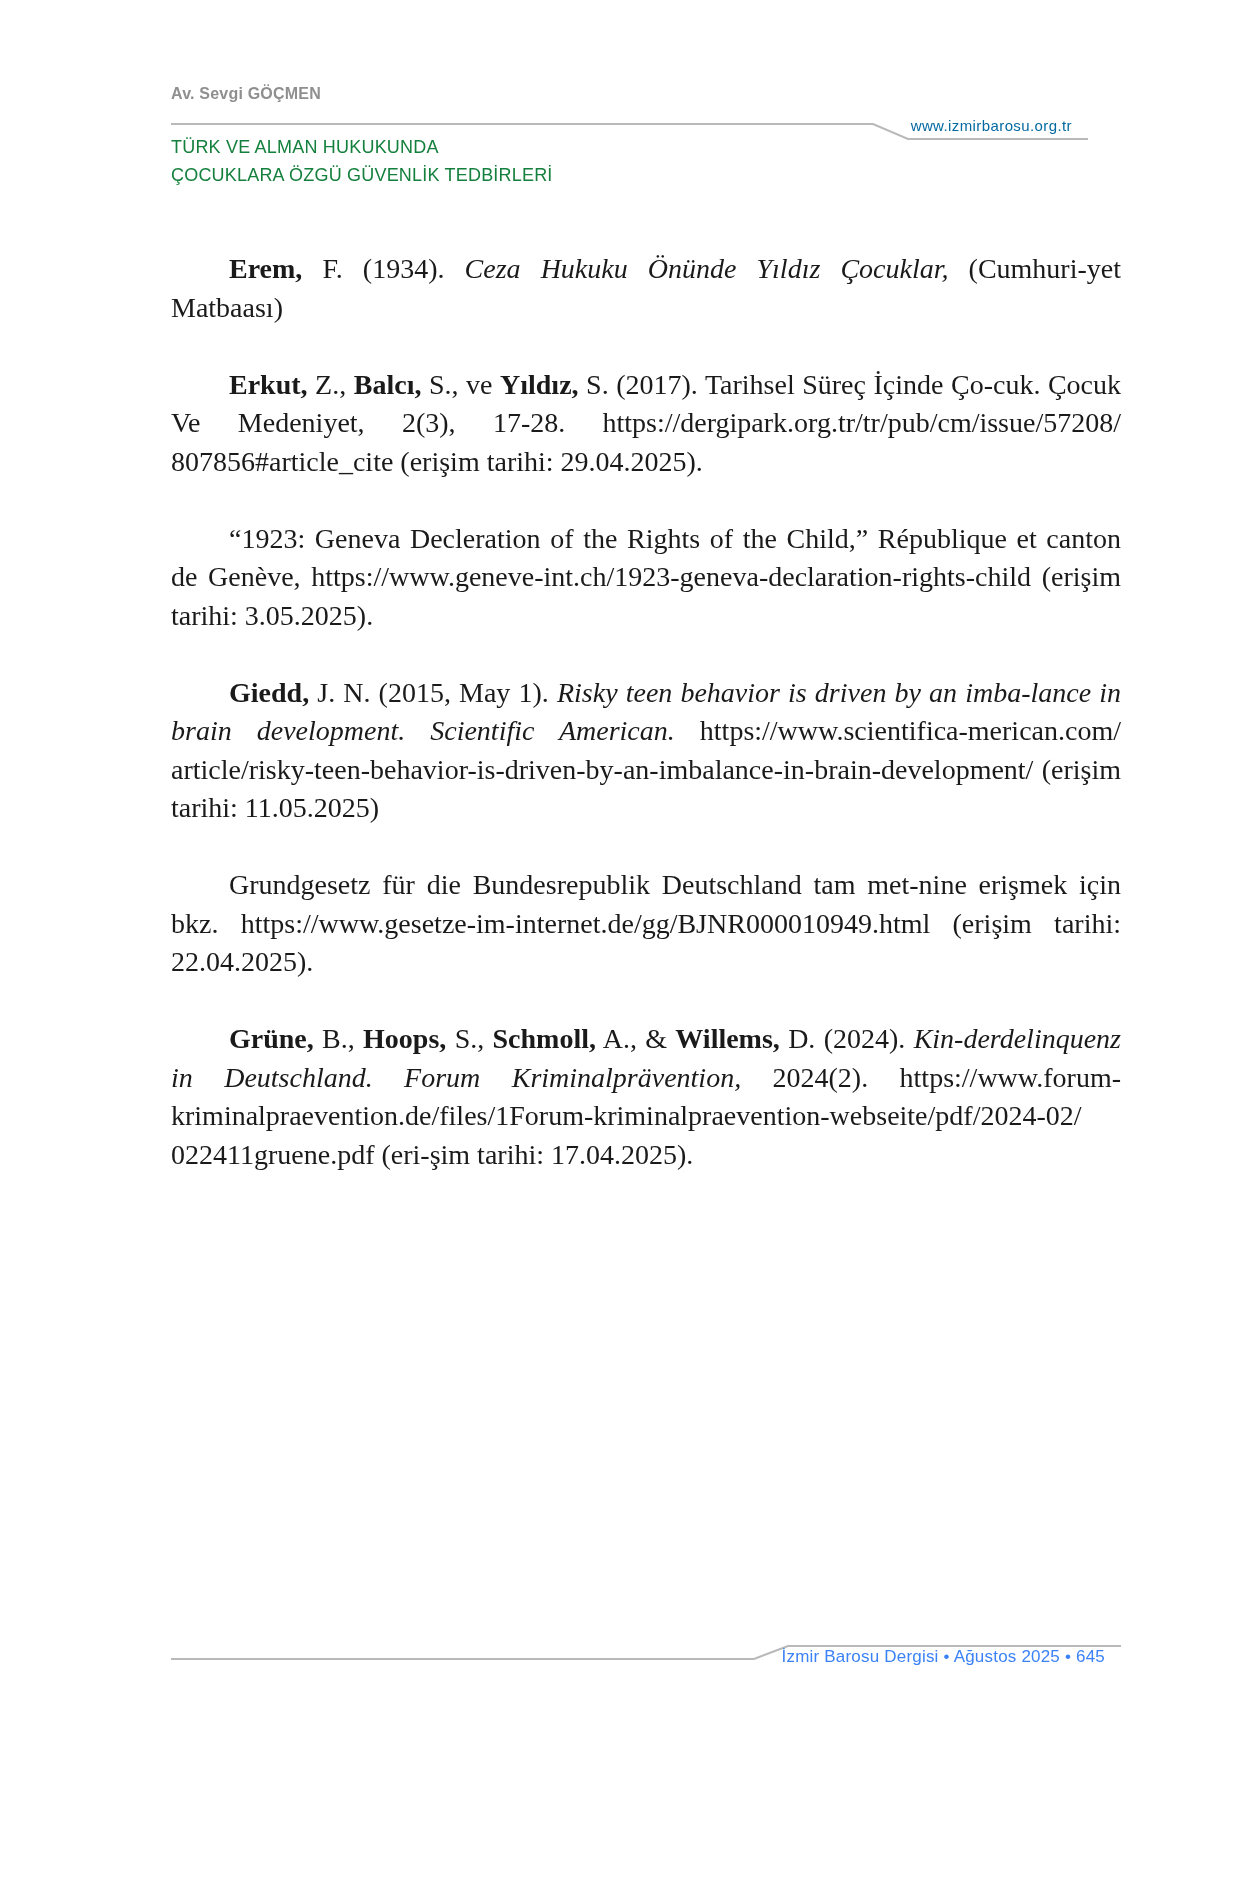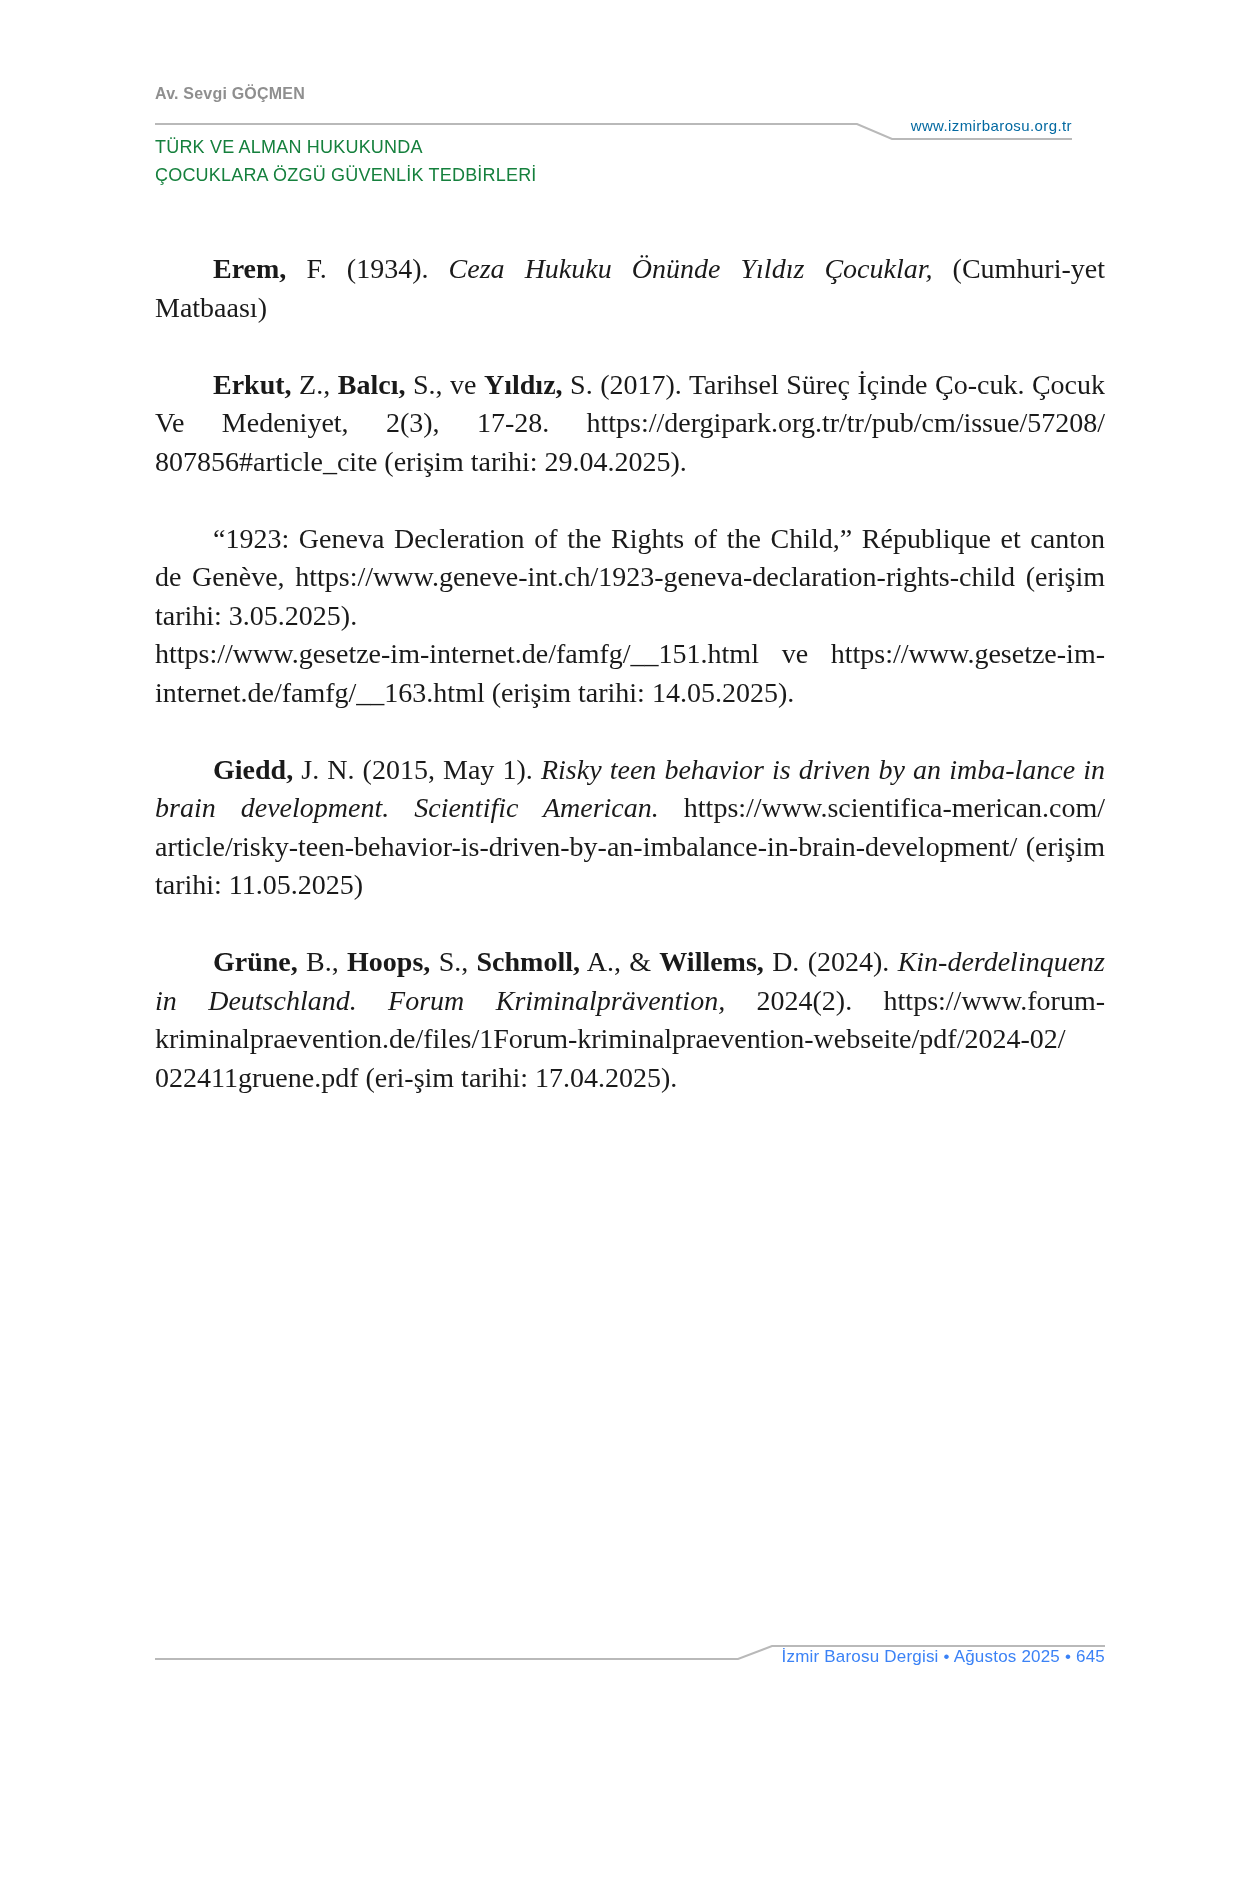--- a/index.html
+++ b/index.html
@@ -1,20 +1,20 @@
 <!DOCTYPE html>
 <html><head>
 <meta charset="utf-8">
 <style>
   html,body{margin:0;padding:0;}
   body{
     width:1260px;height:1890px;background:#ffffff;position:relative;
     font-family:"Liberation Serif",serif;
   }
-  .page{position:absolute;inset:0;overflow:hidden;}
+  .page{position:absolute;inset:0;overflow:hidden;margin-left:16px;}
 
   
   .author{
     position:absolute;left:155px;top:85px;
     font-family:"Liberation Sans",sans-serif;font-weight:bold;
     font-size:16px;color:#8f8f8f;letter-spacing:.2px;
   }
   .hrule{position:absolute;left:155px;top:112px;}
   .url{
     position:absolute;right:188px;top:117px;
@@ -58,22 +58,23 @@
       <polyline points="0,12 702,12 737,27 917,27" fill="none" stroke="#b9b9b9" stroke-width="2"></polyline>
     </svg>
     <div class="url">www.izmirbarosu.org.tr</div>
     <div class="title t1">TÜRK VE ALMAN HUKUKUNDA</div>
     <div class="title t2">ÇOCUKLARA ÖZGÜ GÜVENLİK TEDBİRLERİ</div>
   </header>
 
   <main class="bib">
       <p><span class="b">Erem,</span><span> F. (1934). </span><span class="i">Ceza Hukuku Önünde Yıldız Çocuklar,</span><span> (Cumhuri-yet Matbaası)</span></p>
       <p><span class="b">Erkut,</span><span> Z., </span><span class="b">Balcı,</span><span> S., ve </span><span class="b">Yıldız,</span><span> S. (2017). Tarihsel Süreç İçinde Ço-cuk. Çocuk Ve Medeniyet, 2(3), 17-28. https:/​/​dergipark.org.tr/​tr/​pub/​cm/​issue/​57208/​807856#article_cite (erişim tarihi: 29.04.2025).</span></p>
-      <p><span>“1923: Geneva Decleration of the Rights of the Child,” République et canton de Genève, https:/​/​www.geneve-int.ch/​1923-geneva-declaration-rights-child (erişim tarihi: 3.05.2025).</span><br><span>https:/​/​www.gesetze-im-internet.de/​famfg/​__151.html ve https:/​/​www.gesetze-im-internet.de/​famfg/​__163.html (erişim tarihi: 14.05.2025).</span></p>
+      <p><span>“1923: Geneva Decleration of the Rights of the Child,” République et canton de Genève, https:/​/​www.geneve-int.ch/​1923-geneva-declaration-rights-child (erişim tarihi: 3.05.2025).</span><br></p>
       <p><span class="b">Giedd,</span><span> J. N. (2015, May 1). </span><span class="i">Risky teen behavior is driven by an imba-lance in brain development. Scientific American.</span><span> https:/​/​www.scientifica-merican.com/​article/​risky-teen-behavior-is-driven-by-an-imbalance-in-brain-development/​ (erişim tarihi: 11.05.2025)</span></p>
+      <p><span>Grundgesetz für die Bundesrepublik Deutschland tam met-nine erişmek için bkz. https:/​/​www.gesetze-im-internet.de/​gg/​BJNR000010949.html (erişim tarihi: 22.04.2025).</span></p>
       <p><span class="b">Grüne,</span><span> B., </span><span class="b">Hoops,</span><span> S., </span><span class="b">Schmoll,</span><span> A., &amp; </span><span class="b">Willems,</span><span> D. (2024). </span><span class="i">Kin-derdelinquenz in Deutschland. Forum Kriminalprävention,</span><span> 2024(2). https:/​/​www.forum-kriminalpraevention.de/​files/​1Forum-kriminalpraevention-webseite/​pdf/​2024-02/​022411gruene.pdf (eri-şim tarihi: 17.04.2025).</span></p>
     </main>
 
   <footer>
     <svg class="frule" width="950" height="24" viewBox="0 0 950 24">
       <polyline points="0,18 583,18 617,5 950,5" fill="none" stroke="#b9b9b9" stroke-width="2"></polyline>
     </svg>
     <div class="finfo">İzmir Barosu Dergisi • Ağustos 2025 • 645</div>
   </footer>
 

